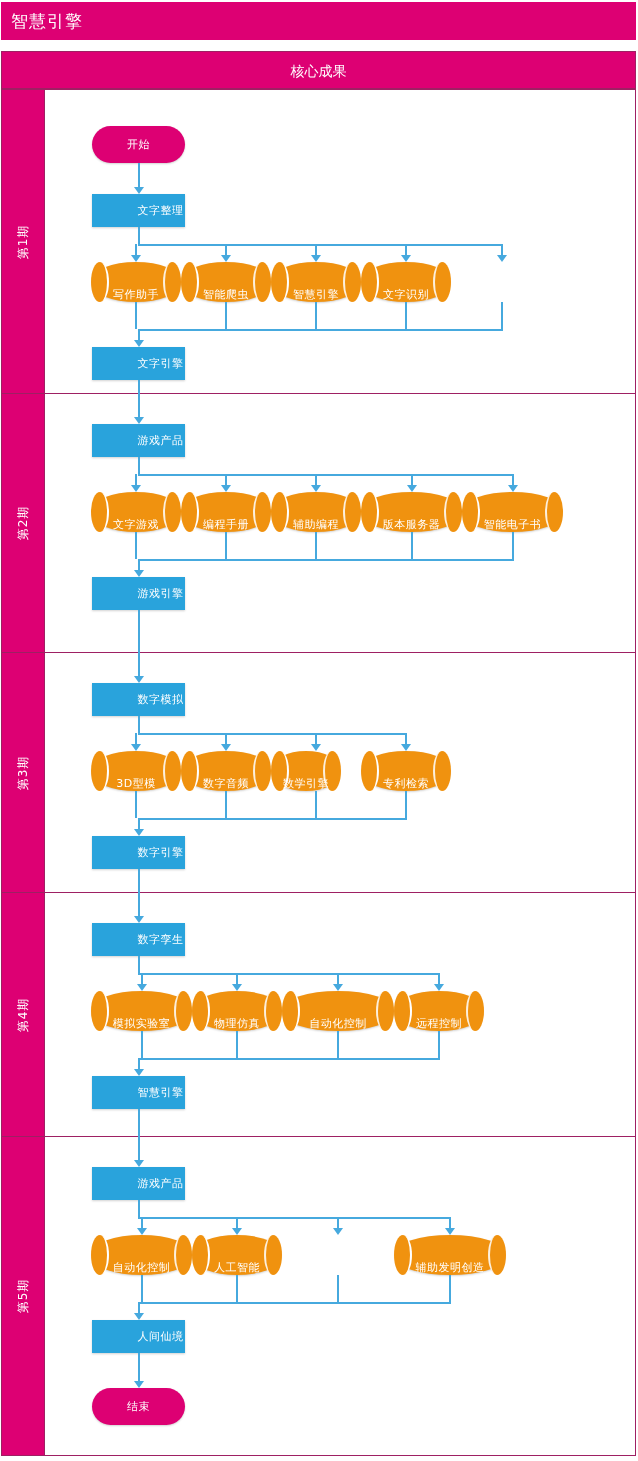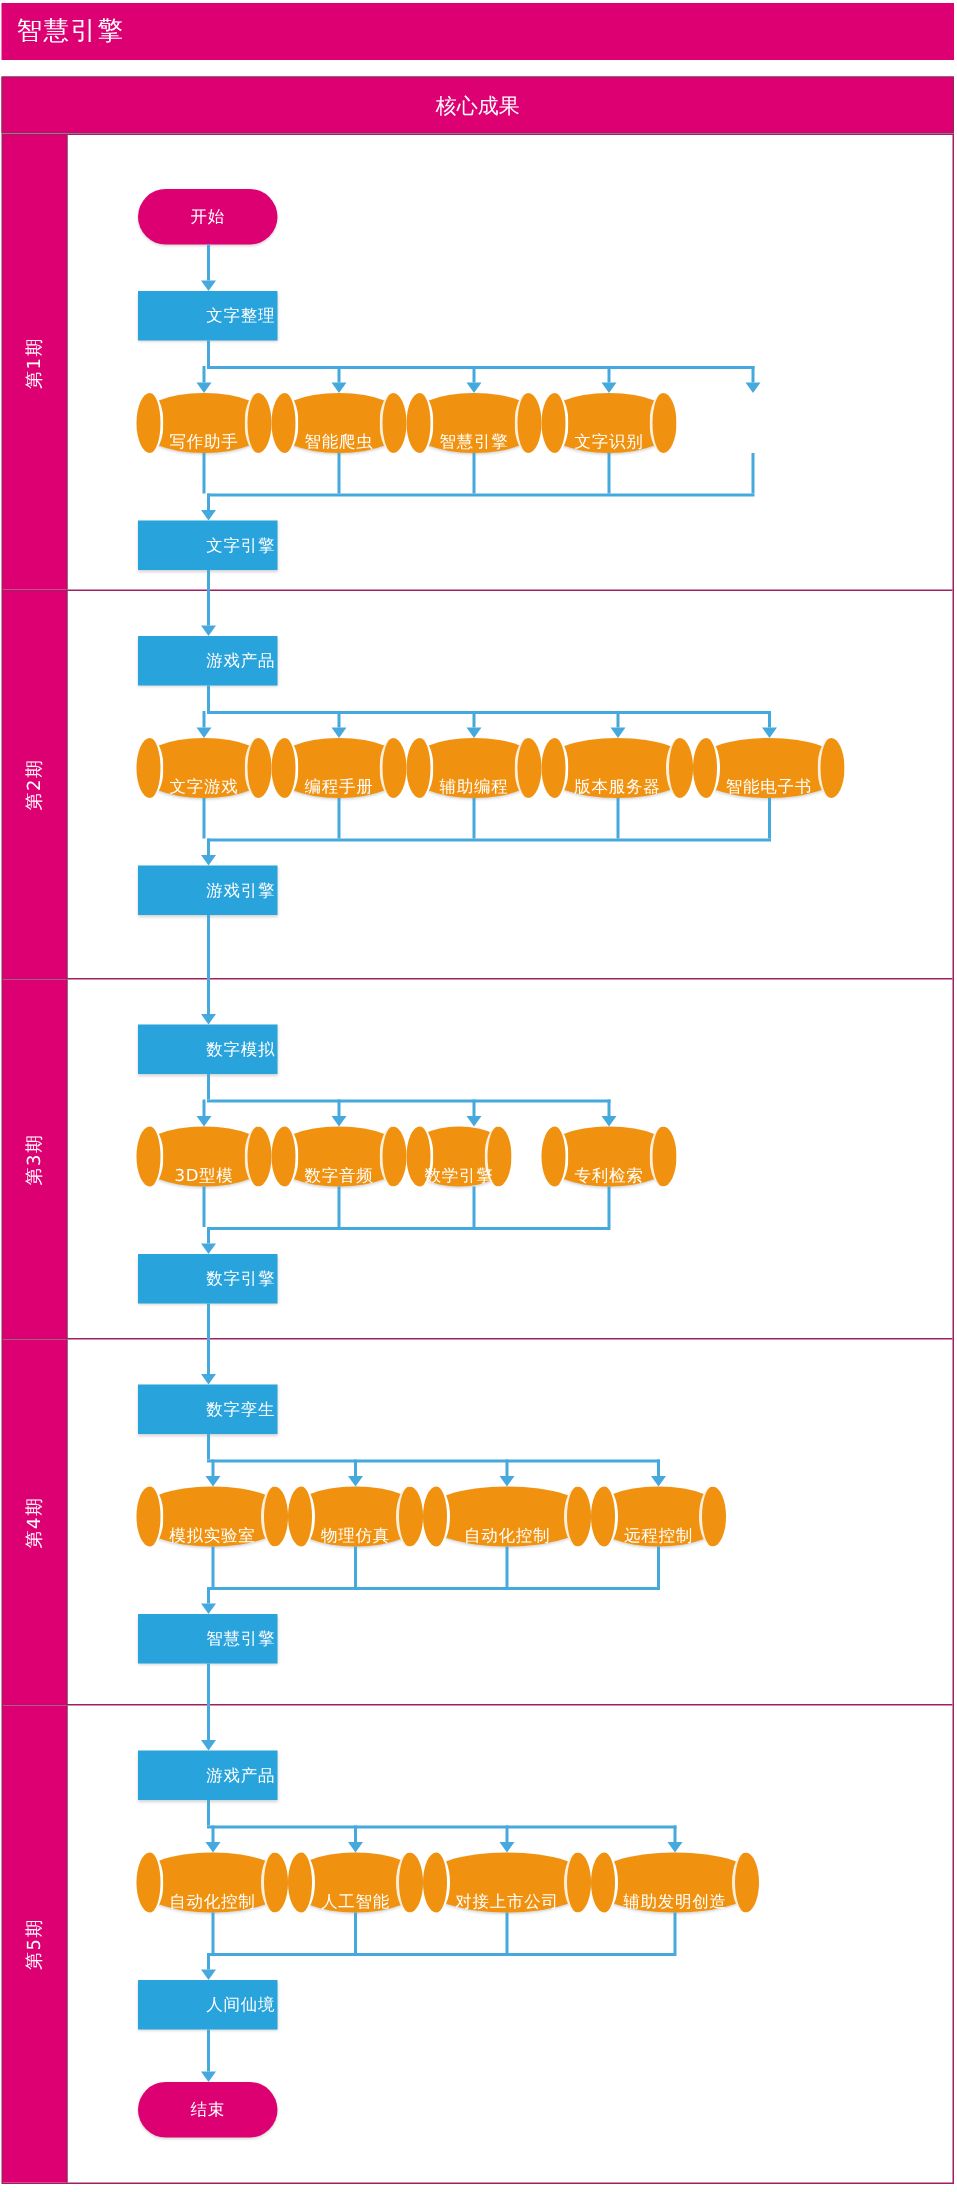--- a/index.html
+++ b/index.html
@@ -279,23 +279,20 @@
           <span>第5期</span>
         </div>
         <div class="phase-canvas">
           <div class="node node-process" style="left: 47px; top: 30px;">游戏产品</div>
           <div class="node node-cyl" style="left: 47px; top: 98px; width: 99px;">
             <div class="cyl-inner">自动化控制</div>
           </div>
           <div class="node node-cyl" style="left: 148px; top: 98px; width: 88px;">
             <div class="cyl-inner">人工智能</div>
           </div>
-          <div class="node node-cyl" style="left: 238px; top: 98px; width: 110px;">
-            <div class="cyl-inner">对接上市公司</div>
-          </div>
           <div class="node node-cyl" style="left: 350px; top: 98px; width: 110px;">
             <div class="cyl-inner">辅助发明创造</div>
           </div>
           <div class="ln ln-v" style="left: 92.5px; top: 63px; width: 2px; height: 17px;"></div>
           <div class="ln ln-h" style="left: 92.5px; top: 80px; width: 313.5px; height: 2px;"></div>
           <div class="ln ln-v" style="left: 95.5px; top: 80px; width: 2px; height: 11px;"></div>
           <div class="arrow" style="left: 91.5px; top: 91px;"></div>
           <div class="ln ln-v" style="left: 191px; top: 80px; width: 2px; height: 11px;"></div>
           <div class="arrow" style="left: 187px; top: 91px;"></div>
           <div class="ln ln-v" style="left: 292px; top: 80px; width: 2px; height: 11px;"></div>

